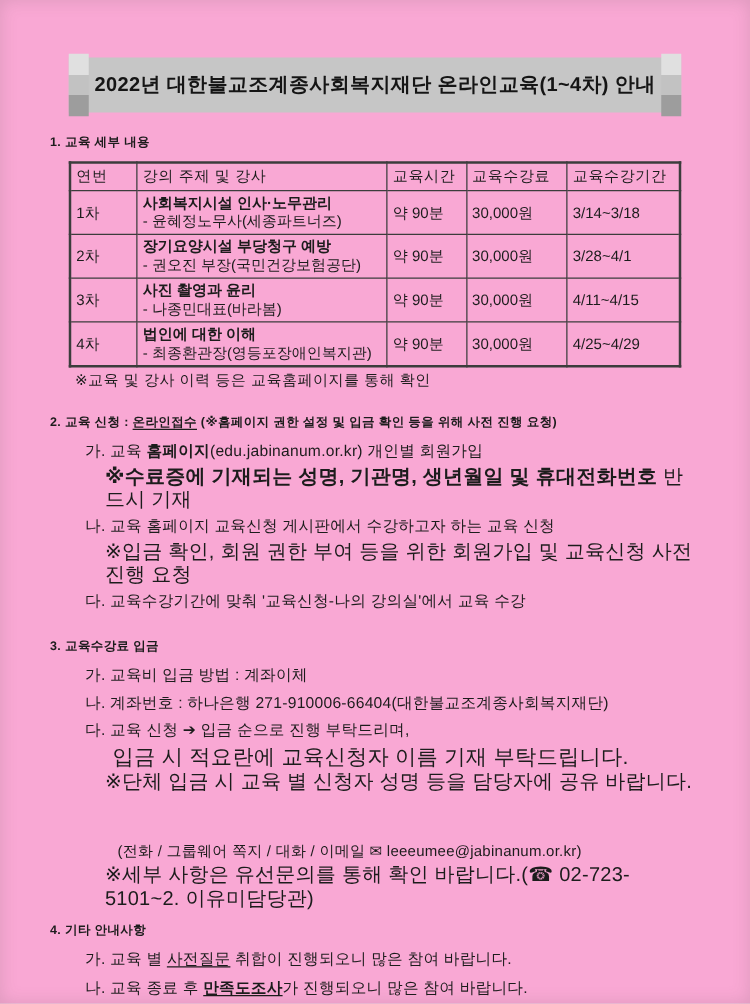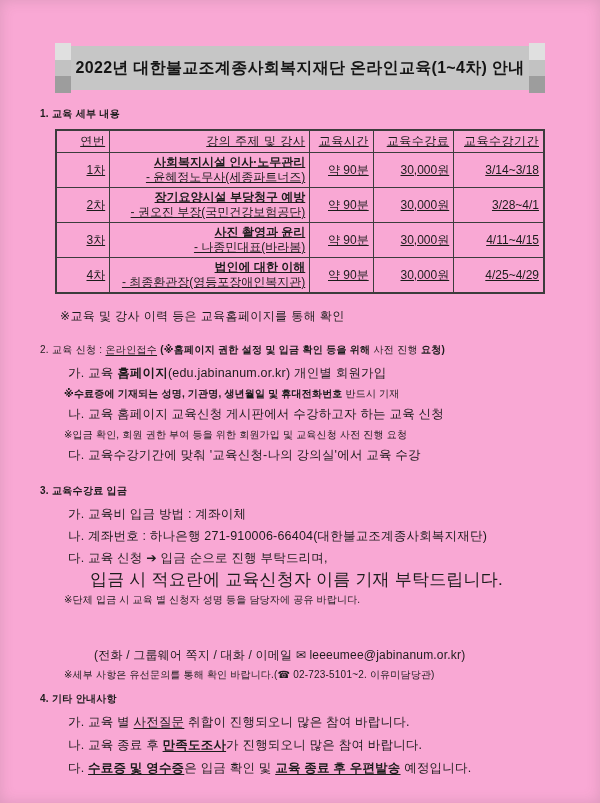--- a/index.html
+++ b/index.html
@@ -32,51 +32,51 @@
   .ornament{position:absolute;top:-3px;width:16px;height:50px;display:flex;flex-direction:column;}
   .ornament.left{left:0;}
   .ornament.right{right:0;}
   .ornament i{flex:1;display:block;}
   .ornament .sq1{background:#e0e0e0;}
   .ornament .sq2{background:#c2c2c2;}
   .ornament .sq3{background:#9d9d9d;}
   
   .sec-heading{font-size:10px;font-weight:bold;letter-spacing:.3px;}
   .sec1-heading{margin-top:17px;}
-  .sec-heading .b{font-weight:normal;}
+  .sec-heading .b{font-weight:bold;}
   
   table.course{
     margin-left:15px;margin-top:8px;
     width:490px;border-collapse:collapse;table-layout:fixed;
     font-size:12px;
   }
   table.course col.c-no{width:11%;}
   table.course col.c-topic{width:41%;}
   table.course col.c-time{width:13%;}
   table.course col.c-fee{width:16.5%;}
   table.course col.c-period{width:18.5%;}
   table.course th,table.course td{
     border:1px solid #3c3c3c;
     padding:2px 4px;box-sizing:border-box;
-    text-align:right;vertical-align:middle;text-decoration:underline;
+    text-align:left;vertical-align:middle;
   }
   table.course{border:2px solid #3c3c3c;}
   table.course th{height:21px;font-weight:normal;letter-spacing:.5px;}
   table.course td{height:31px;}
   td.topic-cell{text-align:left;padding-left:7px;}
   .topic-title{font-weight:bold;line-height:15px;}
   .topic-lect{line-height:15px;}
-  .table-note{margin-left:20px;margin-top:14px;font-size:12px;letter-spacing:.4px;}
+  .table-note{margin-left:20px;margin-top:2px;font-size:12px;letter-spacing:.4px;}
   
   .section{margin-top:18px;}
   .section.s4{margin-top:8px;}
   .item{font-size:12.5px;line-height:22px;margin-left:28px;letter-spacing:.2px;}
   .item.first{margin-top:5px;}
   .cont{font-size:17px;line-height:21px;margin-left:50px;letter-spacing:.2px;}
-  .subnote{font-size:10px;line-height:19px;margin-left:24px;letter-spacing:.2px;}
+  .subnote{font-size:16px;line-height:19px;margin-left:44px;letter-spacing:.2px;}
   .paren{font-size:12px;line-height:19px;margin-left:54px;letter-spacing:.2px;margin-top:37px;}
   .s4 .item{line-height:23px;}
   .b{font-weight:bold;}
   .u{text-decoration:underline;text-underline-offset:2px;}
 </style>
 </head>
 <body>
 
 <div class="page">
 

